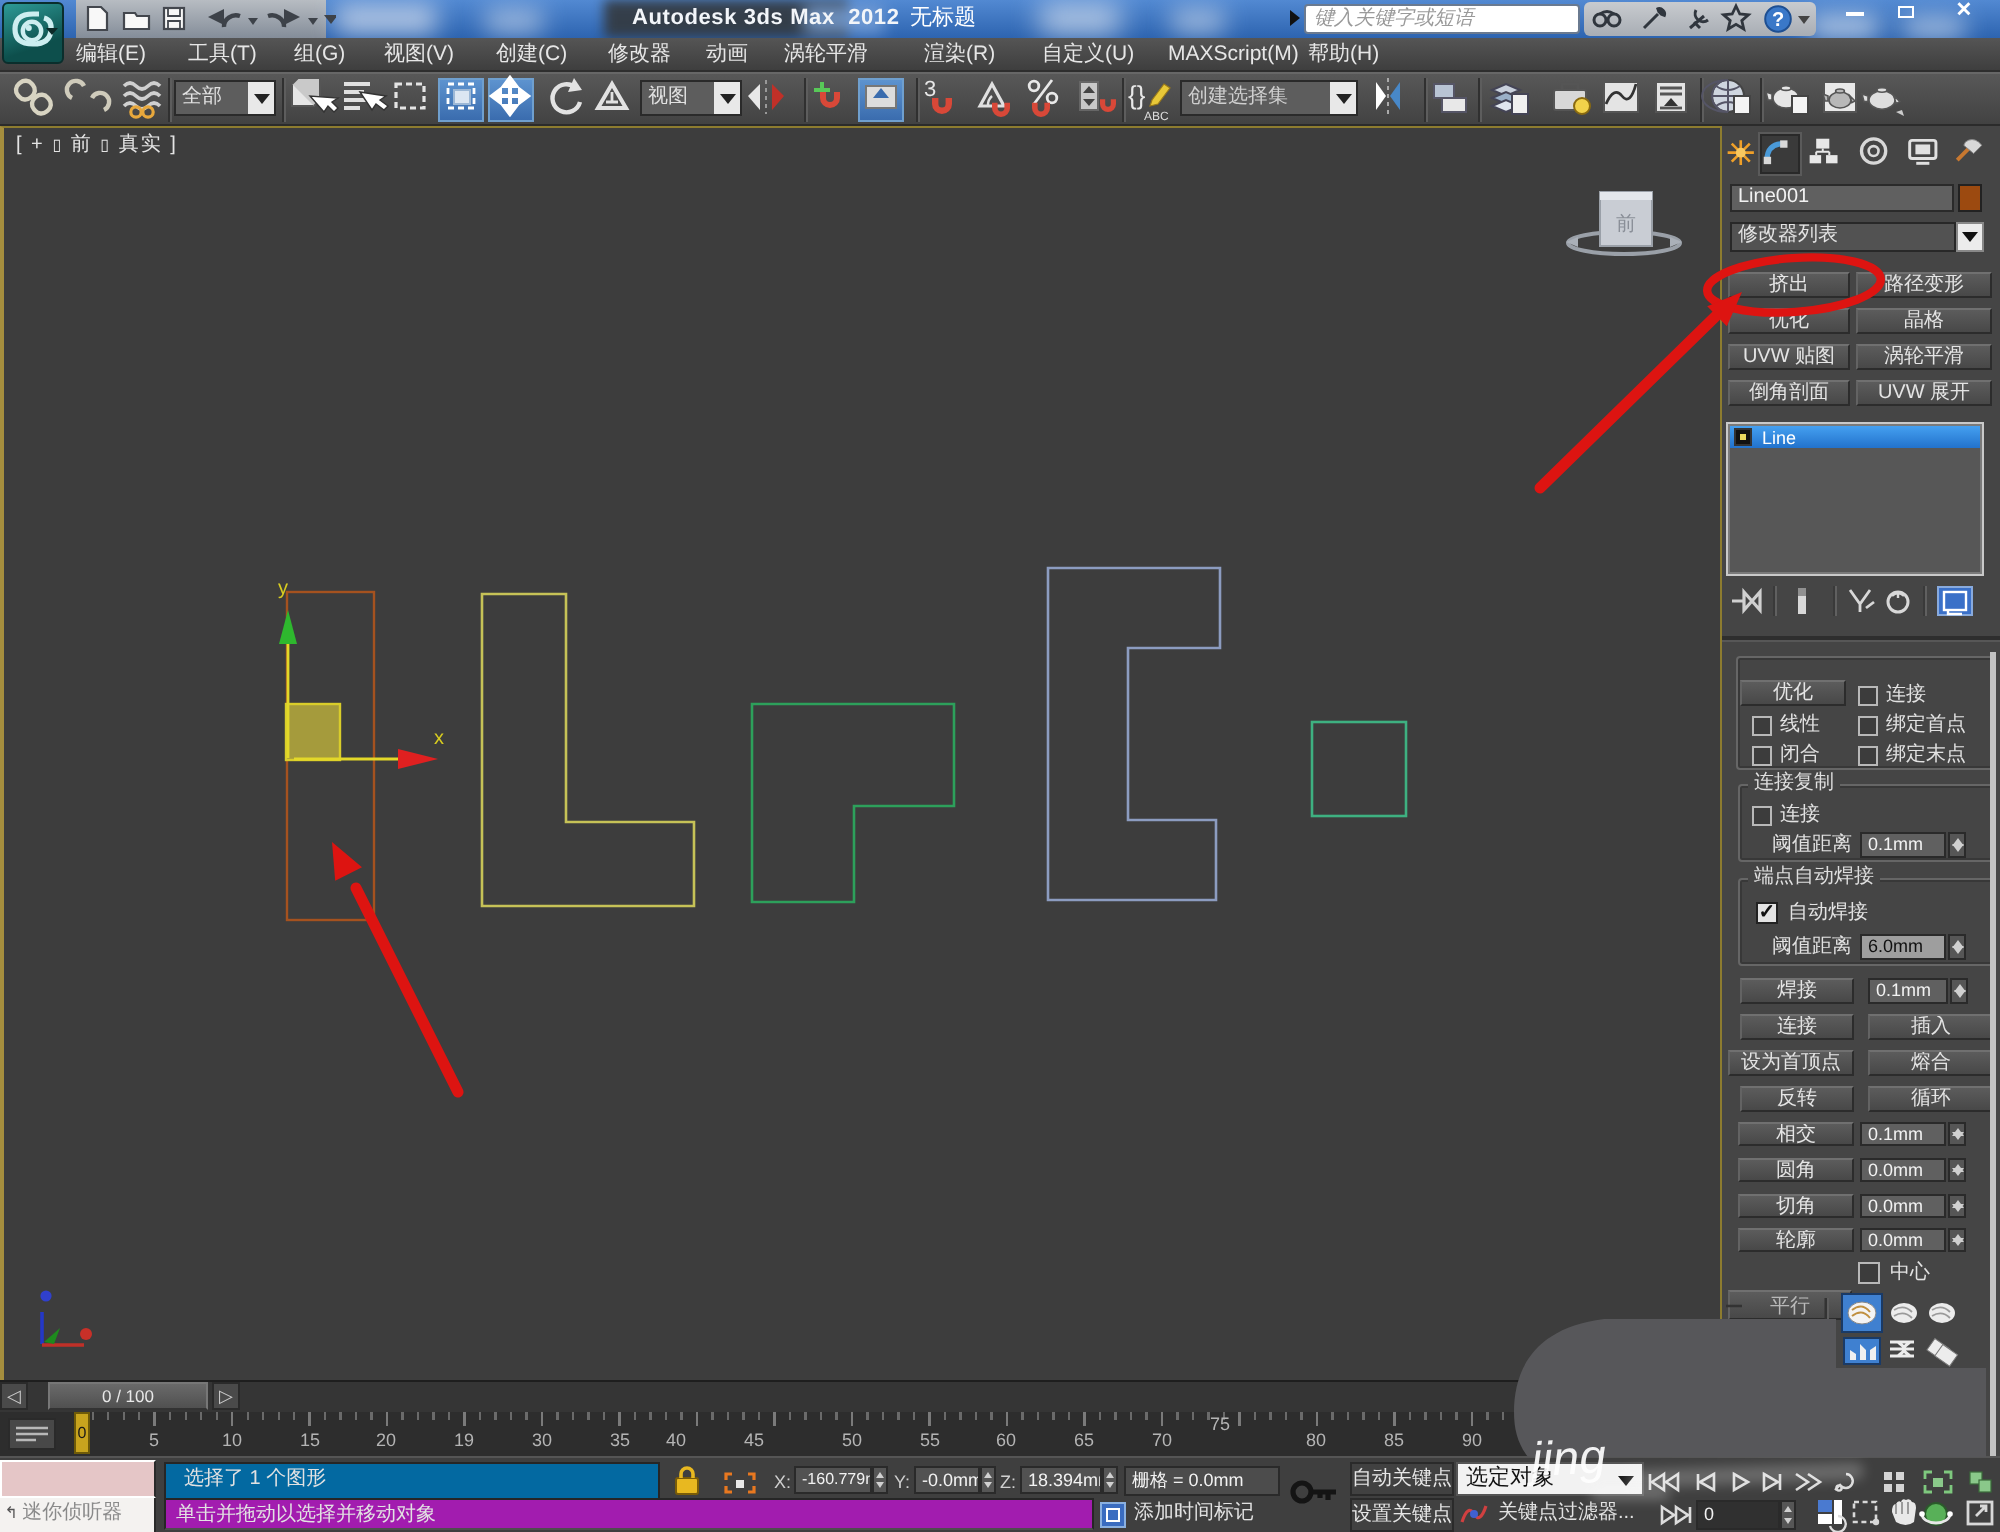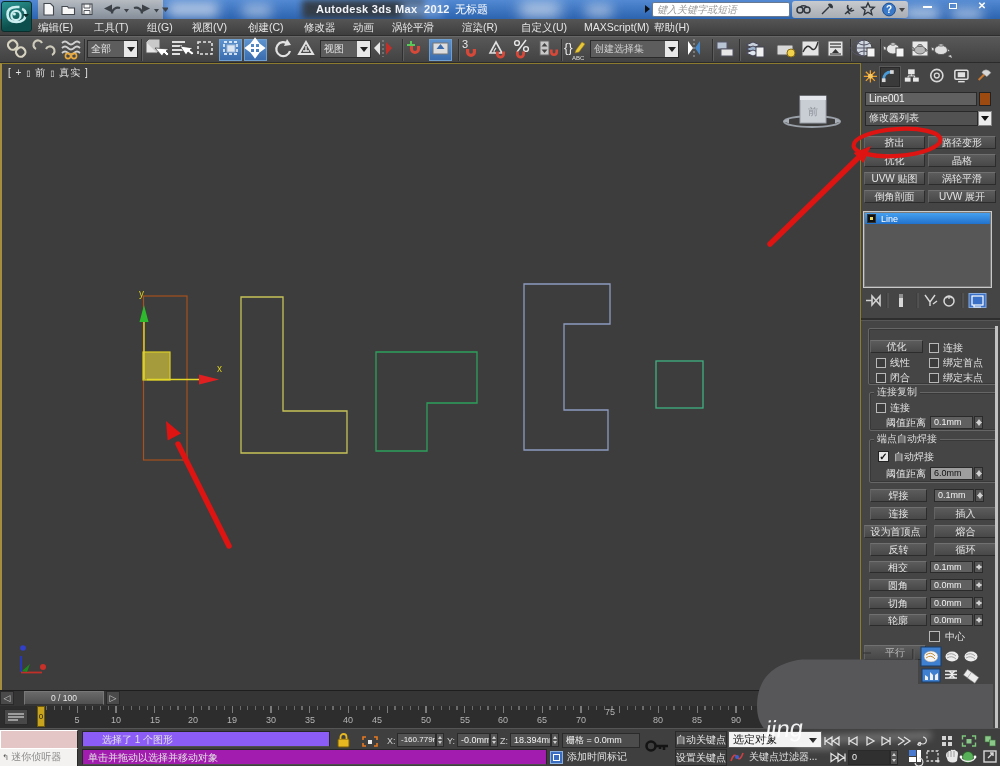--- a/index.html
+++ b/index.html
@@ -497,21 +497,21 @@
 <div id="ticks">
 <div class="abs" style="left:38px;top:706px;width:790px;height:4px;background:repeating-linear-gradient(90deg,#6a6a6a 0,#6a6a6a 1px,transparent 1px,transparent 7.75px)"></div>
 <div class="abs" style="left:38px;top:706px;width:790px;height:7px;background:repeating-linear-gradient(90deg,#7a7a7a 0,#7a7a7a 1px,transparent 1px,transparent 38.75px)"></div>
 <div class="abs" style="left:62px;top:715px;width:30px;height:11px;color:#b4b4b4;font-size:9px;text-align:center">5</div>
 <div class="abs" style="left:101px;top:715px;width:30px;height:11px;color:#b4b4b4;font-size:9px;text-align:center">10</div>
 <div class="abs" style="left:140px;top:715px;width:30px;height:11px;color:#b4b4b4;font-size:9px;text-align:center">15</div>
 <div class="abs" style="left:178px;top:715px;width:30px;height:11px;color:#b4b4b4;font-size:9px;text-align:center">20</div>
 <div class="abs" style="left:217px;top:715px;width:30px;height:11px;color:#b4b4b4;font-size:9px;text-align:center">19</div>
 <div class="abs" style="left:256px;top:715px;width:30px;height:11px;color:#b4b4b4;font-size:9px;text-align:center">30</div>
 <div class="abs" style="left:295px;top:715px;width:30px;height:11px;color:#b4b4b4;font-size:9px;text-align:center">35</div>
-<div class="abs" style="left:333px;top:715px;width:30px;height:11px;color:#b4b4b4;font-size:9px;text-align:center">40</div>
+<div class="abs" style="left:333px;top:715px;width:30px;height:11px;color:#b4b4b4;font-size:9px;">40</div>
 <div class="abs" style="left:372px;top:715px;width:30px;height:11px;color:#b4b4b4;font-size:9px;text-align:left">45</div>
 <div class="abs" style="left:411px;top:715px;width:30px;height:11px;color:#b4b4b4;font-size:9px;text-align:center">50</div>
 <div class="abs" style="left:450px;top:715px;width:30px;height:11px;color:#b4b4b4;font-size:9px;text-align:center">55</div>
 <div class="abs" style="left:488px;top:715px;width:30px;height:11px;color:#b4b4b4;font-size:9px;text-align:center">60</div>
 <div class="abs" style="left:527px;top:715px;width:30px;height:11px;color:#b4b4b4;font-size:9px;text-align:center">65</div>
 <div class="abs" style="left:566px;top:715px;width:30px;height:11px;color:#b4b4b4;font-size:9px;text-align:center">70</div>
 <div class="abs" style="left:605px;top:707px;width:30px;height:11px;color:#b4b4b4;font-size:9px;text-align:left">75</div>
 <div class="abs" style="left:643px;top:715px;width:30px;height:11px;color:#b4b4b4;font-size:9px;text-align:center">80</div>
 <div class="abs" style="left:682px;top:715px;width:30px;height:11px;color:#b4b4b4;font-size:9px;text-align:center">85</div>
 <div class="abs" style="left:721px;top:715px;width:30px;height:11px;color:#b4b4b4;font-size:9px;text-align:center">90</div>
@@ -519,21 +519,21 @@
 </div>
 <div class="abs" style="left:37px;top:706px;width:8px;height:21px;background:#c8a41e;border:1px solid #6e5a08;color:#1a1a1a;font-size:8px;text-align:center;line-height:20px">0</div>
 </div>
 
 <div class="abs" style="left:0;top:728px;width:1000px;height:38px;background:#3f3f3f;border-top:1px solid #555"></div>
 <div id="statusbar">
 
 <div class="abs" style="left:0;top:730px;width:78px;height:19px;background:#e5c6c7;border:1px solid #fff;border-right:1px solid #2a2a2a"></div>
 <div class="abs" style="left:0;top:749px;width:78px;height:17px;background:#f4f2f0;border-right:1px solid #2a2a2a;color:#8a8a8a;font-size:10px;line-height:16px"><span style="color:#555;font-size:8px">&nbsp;↰ </span>迷你侦听器</div>
 
-<div class="abs" style="left:82px;top:731px;width:248px;height:16px;background:#8b5cf6;border:1px solid #262626;border-bottom-color:#4e4e4e;color:#e2e2e2;font-size:10px;line-height:15px;padding-left:19px">选择了 1 个图形</div>
+<div class="abs" style="left:82px;top:731px;width:248px;height:32px;background:#0369a1;border:1px solid #262626;border-bottom-color:#4e4e4e;color:#e2e2e2;font-size:10px;line-height:15px;padding-left:9px">选择了 1 个图形</div>
 <div class="abs" style="left:82px;top:749px;width:465px;height:16px;background:#a21caf;border:1px solid #262626;border-bottom-color:#4e4e4e;color:#e2e2e2;font-size:10px;line-height:15px;padding-left:5px">单击并拖动以选择并移动对象</div>
 
 <svg class="abs" style="left:336px;top:733px" width="46" height="15" viewBox="0 0 46 15">
  <rect x="2" y="6" width="11" height="8" rx="1" fill="#e8b820" stroke="#7a5c08"></rect>
  <path d="M4.5,6 v-2 a3,3 0 0 1 6,0 v2" fill="none" stroke="#e8b820" stroke-width="1.8"></path>
  <g stroke="#e87820" stroke-width="1.6" fill="none">
   <path d="M30,4 h-3 v3 M38,4 h3 v3 M30,13 h-3 v-3 M38,13 h3 v-3"></path>
  </g>
  <rect x="32" y="7" width="4" height="4" fill="#e8e8e8"></rect>
 </svg>

